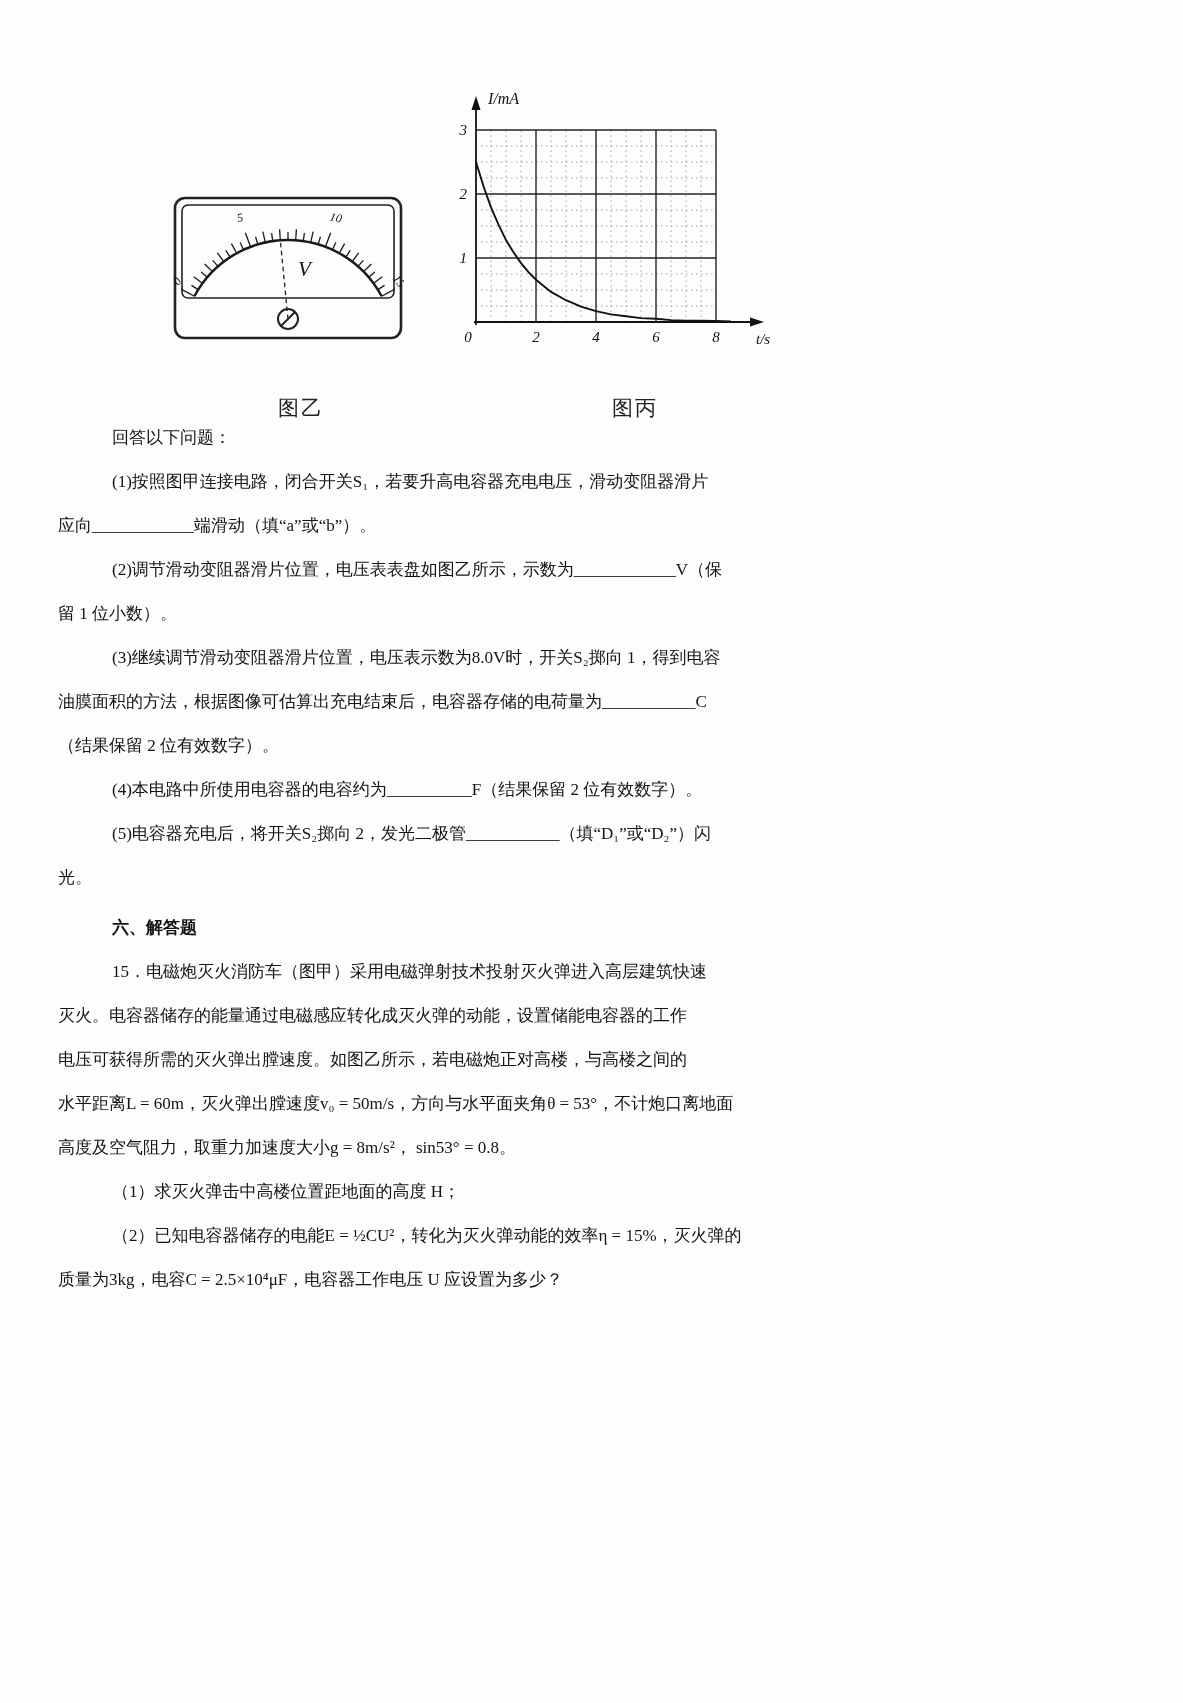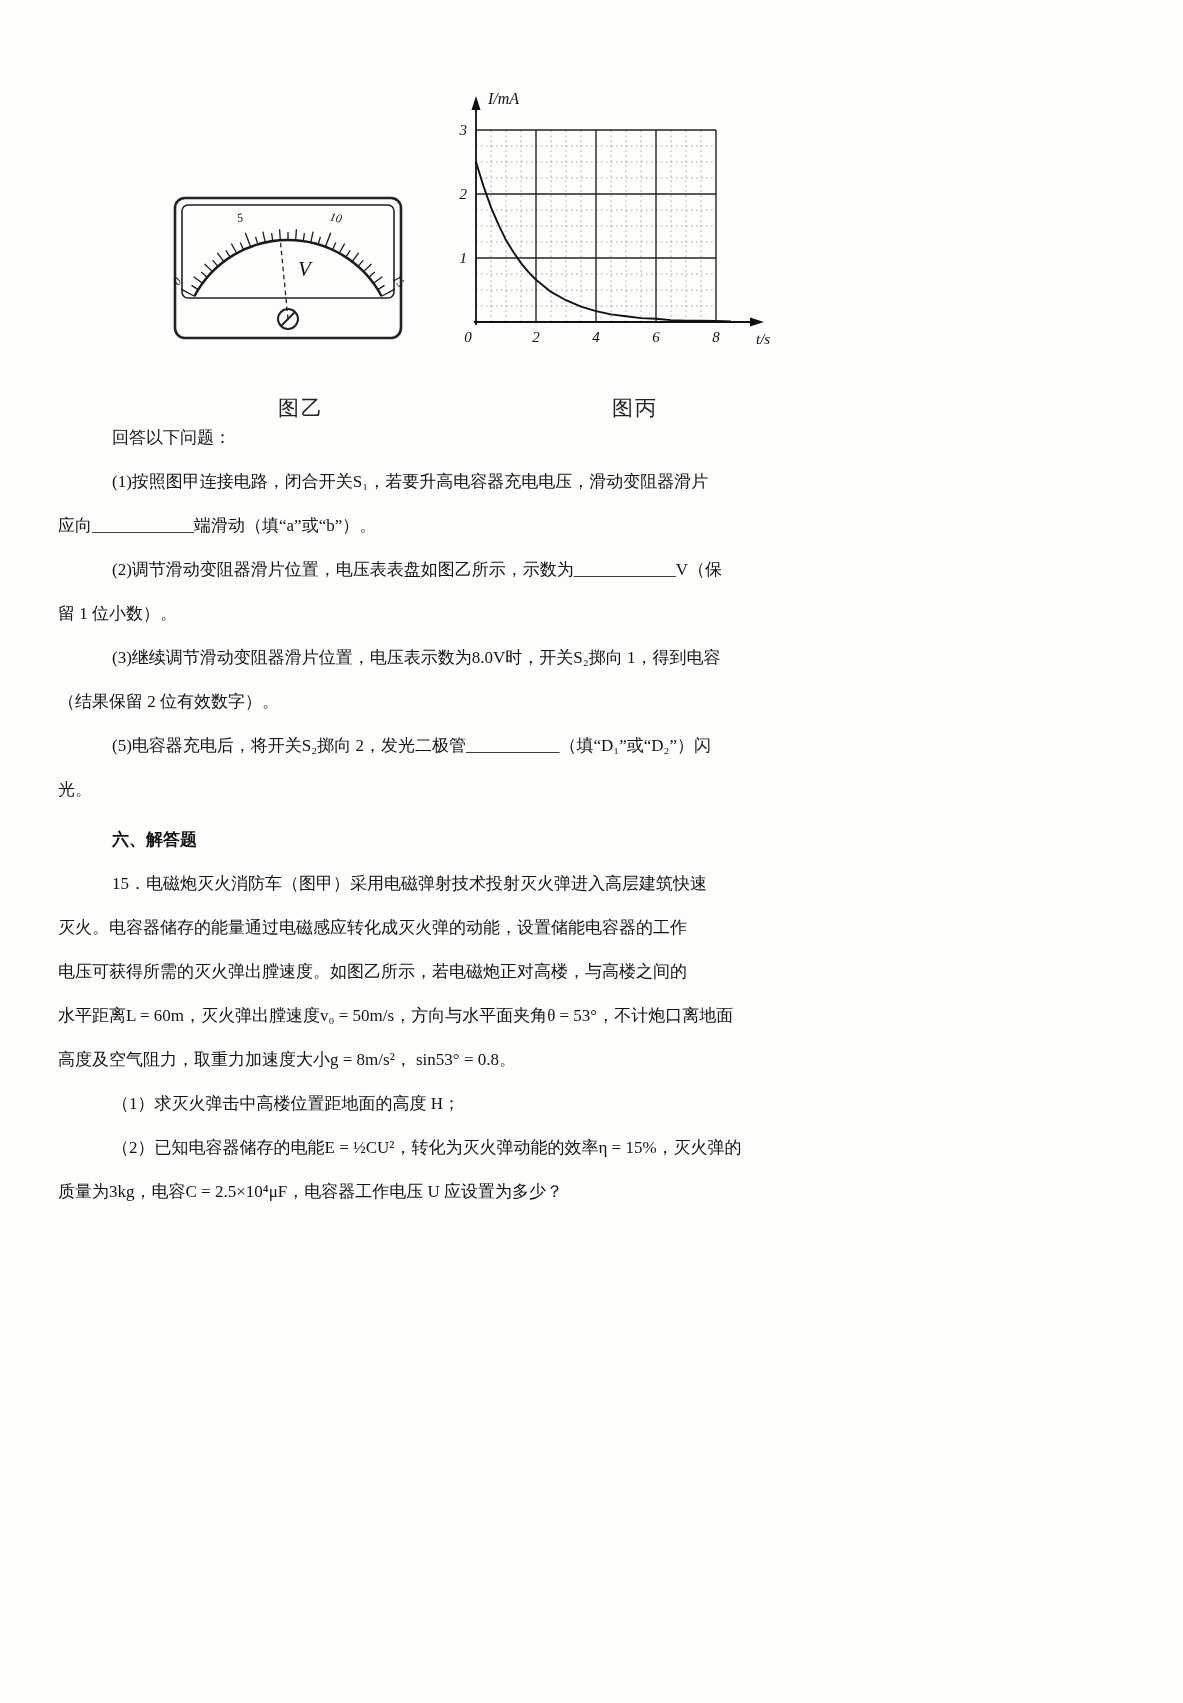--- a/index.html
+++ b/index.html
@@ -136,21 +136,23 @@
     <div class="fig-caption cap-right">图丙</div>
   </div>
 
   <div class="content" id="content-lines">
       <div class="line indent">回答以下问题：</div>
       <div class="line indent">(1)按照图甲连接电路，闭合开关S₁，若要升高电容器充电电压，滑动变阻器滑片</div>
       <div class="line">应向____________端滑动（填“a”或“b”）。</div>
       <div class="line indent">(2)调节滑动变阻器滑片位置，电压表表盘如图乙所示，示数为____________V（保</div>
       <div class="line">留 1 位小数）。</div>
       <div class="line indent">(3)继续调节滑动变阻器滑片位置，电压表示数为8.0V时，开关S₂掷向 1，得到电容</div>
+      <div class="line">油膜面积的方法，根据图像可估算出充电结束后，电容器存储的电荷量为___________C</div>
       <div class="line">（结果保留 2 位有效数字）。</div>
+      <div class="line indent">(4)本电路中所使用电容器的电容约为__________F（结果保留 2 位有效数字）。</div>
       <div class="line indent">(5)电容器充电后，将开关S₂掷向 2，发光二极管___________（填“D₁”或“D₂”）闪</div>
       <div class="line">光。</div>
       <div class="line indent bold gapbefore">六、解答题</div>
       <div class="line indent">15．电磁炮灭火消防车（图甲）采用电磁弹射技术投射灭火弹进入高层建筑快速</div>
       <div class="line">灭火。电容器储存的能量通过电磁感应转化成灭火弹的动能，设置储能电容器的工作</div>
       <div class="line">电压可获得所需的灭火弹出膛速度。如图乙所示，若电磁炮正对高楼，与高楼之间的</div>
       <div class="line">水平距离L = 60m，灭火弹出膛速度v₀ = 50m/s，方向与水平面夹角θ = 53°，不计炮口离地面</div>
       <div class="line">高度及空气阻力，取重力加速度大小g = 8m/s²， sin53° = 0.8。</div>
       <div class="line indent">（1）求灭火弹击中高楼位置距地面的高度 H；</div>
       <div class="line indent">（2）已知电容器储存的电能E = ½CU²，转化为灭火弹动能的效率η = 15%，灭火弹的</div>

